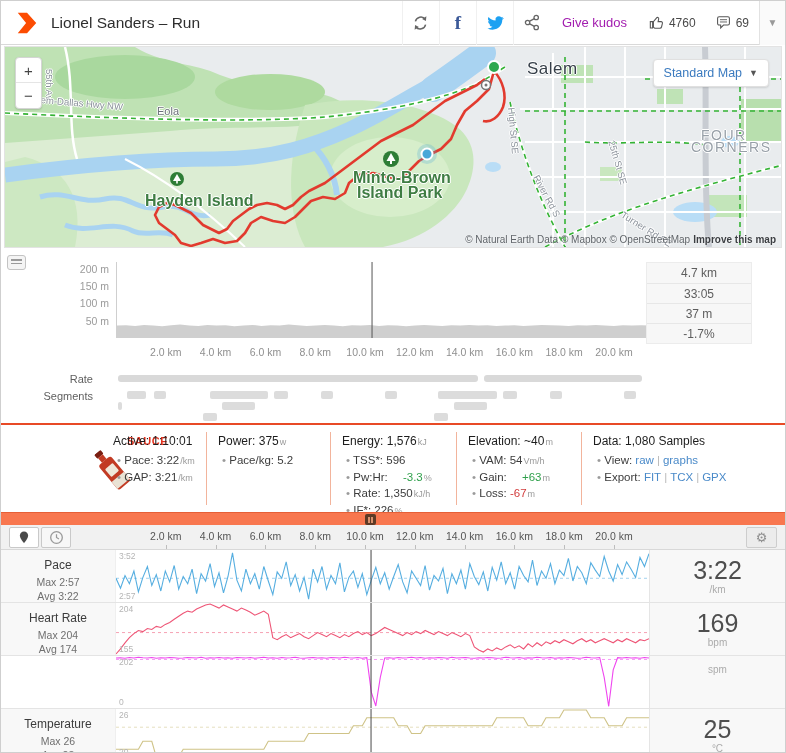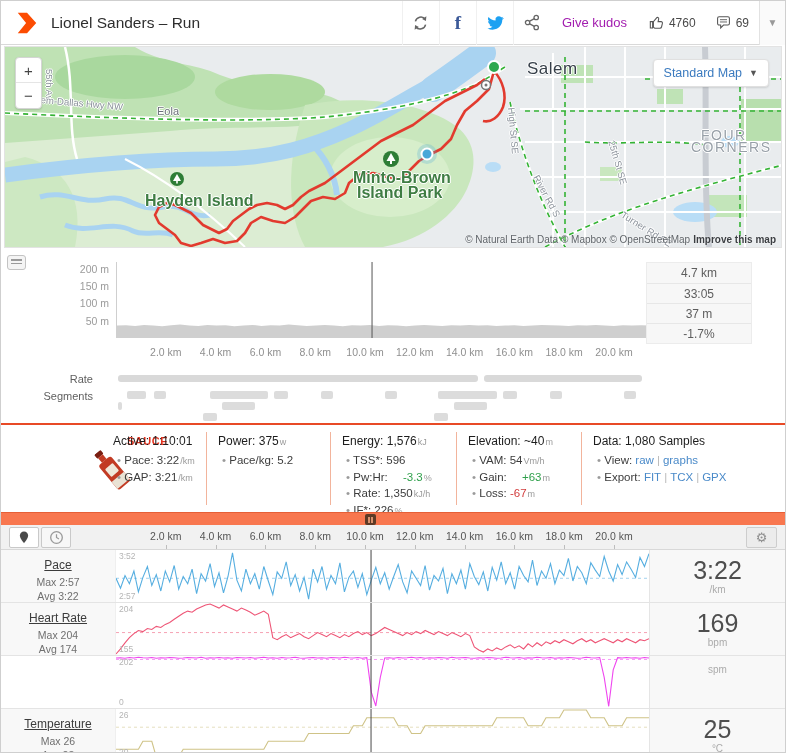--- a/index.html
+++ b/index.html
@@ -71,21 +71,21 @@
   
   .ctoolbar { position: relative; height: 25px; background: #f1f1f1; border-bottom: 1px solid #d8d8d8; }
   .tool-btn { position: absolute; top: 2px; width: 30px; height: 21px; background: #fff; border: 1px solid #c9c9c9; border-radius: 2px; display: flex; align-items: center; justify-content: center; cursor: pointer; }
   .tool-btn.inactive { background: #f7f7f7; }
   .gear-btn { position: absolute; right: 8px; top: 2px; width: 31px; height: 21px; background: #ececec; border: 1px solid #cdcdcd; border-radius: 2px; color: #8f8f8f; font-size: 13px; display:flex; align-items:center; justify-content:center; cursor: pointer; }
   .ctoolbar .xtick { top: 5px; color: #555; }
   .tickmark { position: absolute; bottom: 0; width: 1px; height: 4px; background: #bdbdbd; }
   .crow { position: relative; height: 53px; border-bottom: 1px solid #e4e4e4; }
   .crow.cut { height: 49px; border-bottom: none; }
   .clabel { position: absolute; left: 0; top: 0; bottom: 0; width: 115px; background: #f8f8f8; text-align: center; padding-top: 8px; border-right: 1px solid #efefef; }
-  .cname { font-size: 12px; color: #3c3c3c; margin-bottom: 3px; text-decoration: underline; }
+  .cname { font-size: 12px; color: #3c3c3c; margin-bottom: 3px; }
   .cmax, .cavg { font-size: 10.5px; color: #6f6f6f; line-height: 14px; }
   .cplot { position: absolute; left: 115px; top: 0; width: 533px; height: 100%; cursor: crosshair; }
   .cplot svg { display: block; width: 100%; height: 100%; }
   .ylab { position: absolute; font-size: 8.5px; color: #b5b5b5; left: 3px; }
   .ylab.top { top: 1px; } .ylab.bot { bottom: 1px; }
   .cvalue { position: absolute; right: 0; top: 0; bottom: 0; left: 648px; background: #f8f8f8; border-left: 1px solid #e5e5e5; text-align: center; padding-top: 7px; }
   .bigval { font-size: 25px; color: #4e4e4e; font-weight: 300; line-height: 26px; }
   .bigunit { font-size: 10px; color: #ababab; margin-top: 1px; }
 </style>
 </head>

